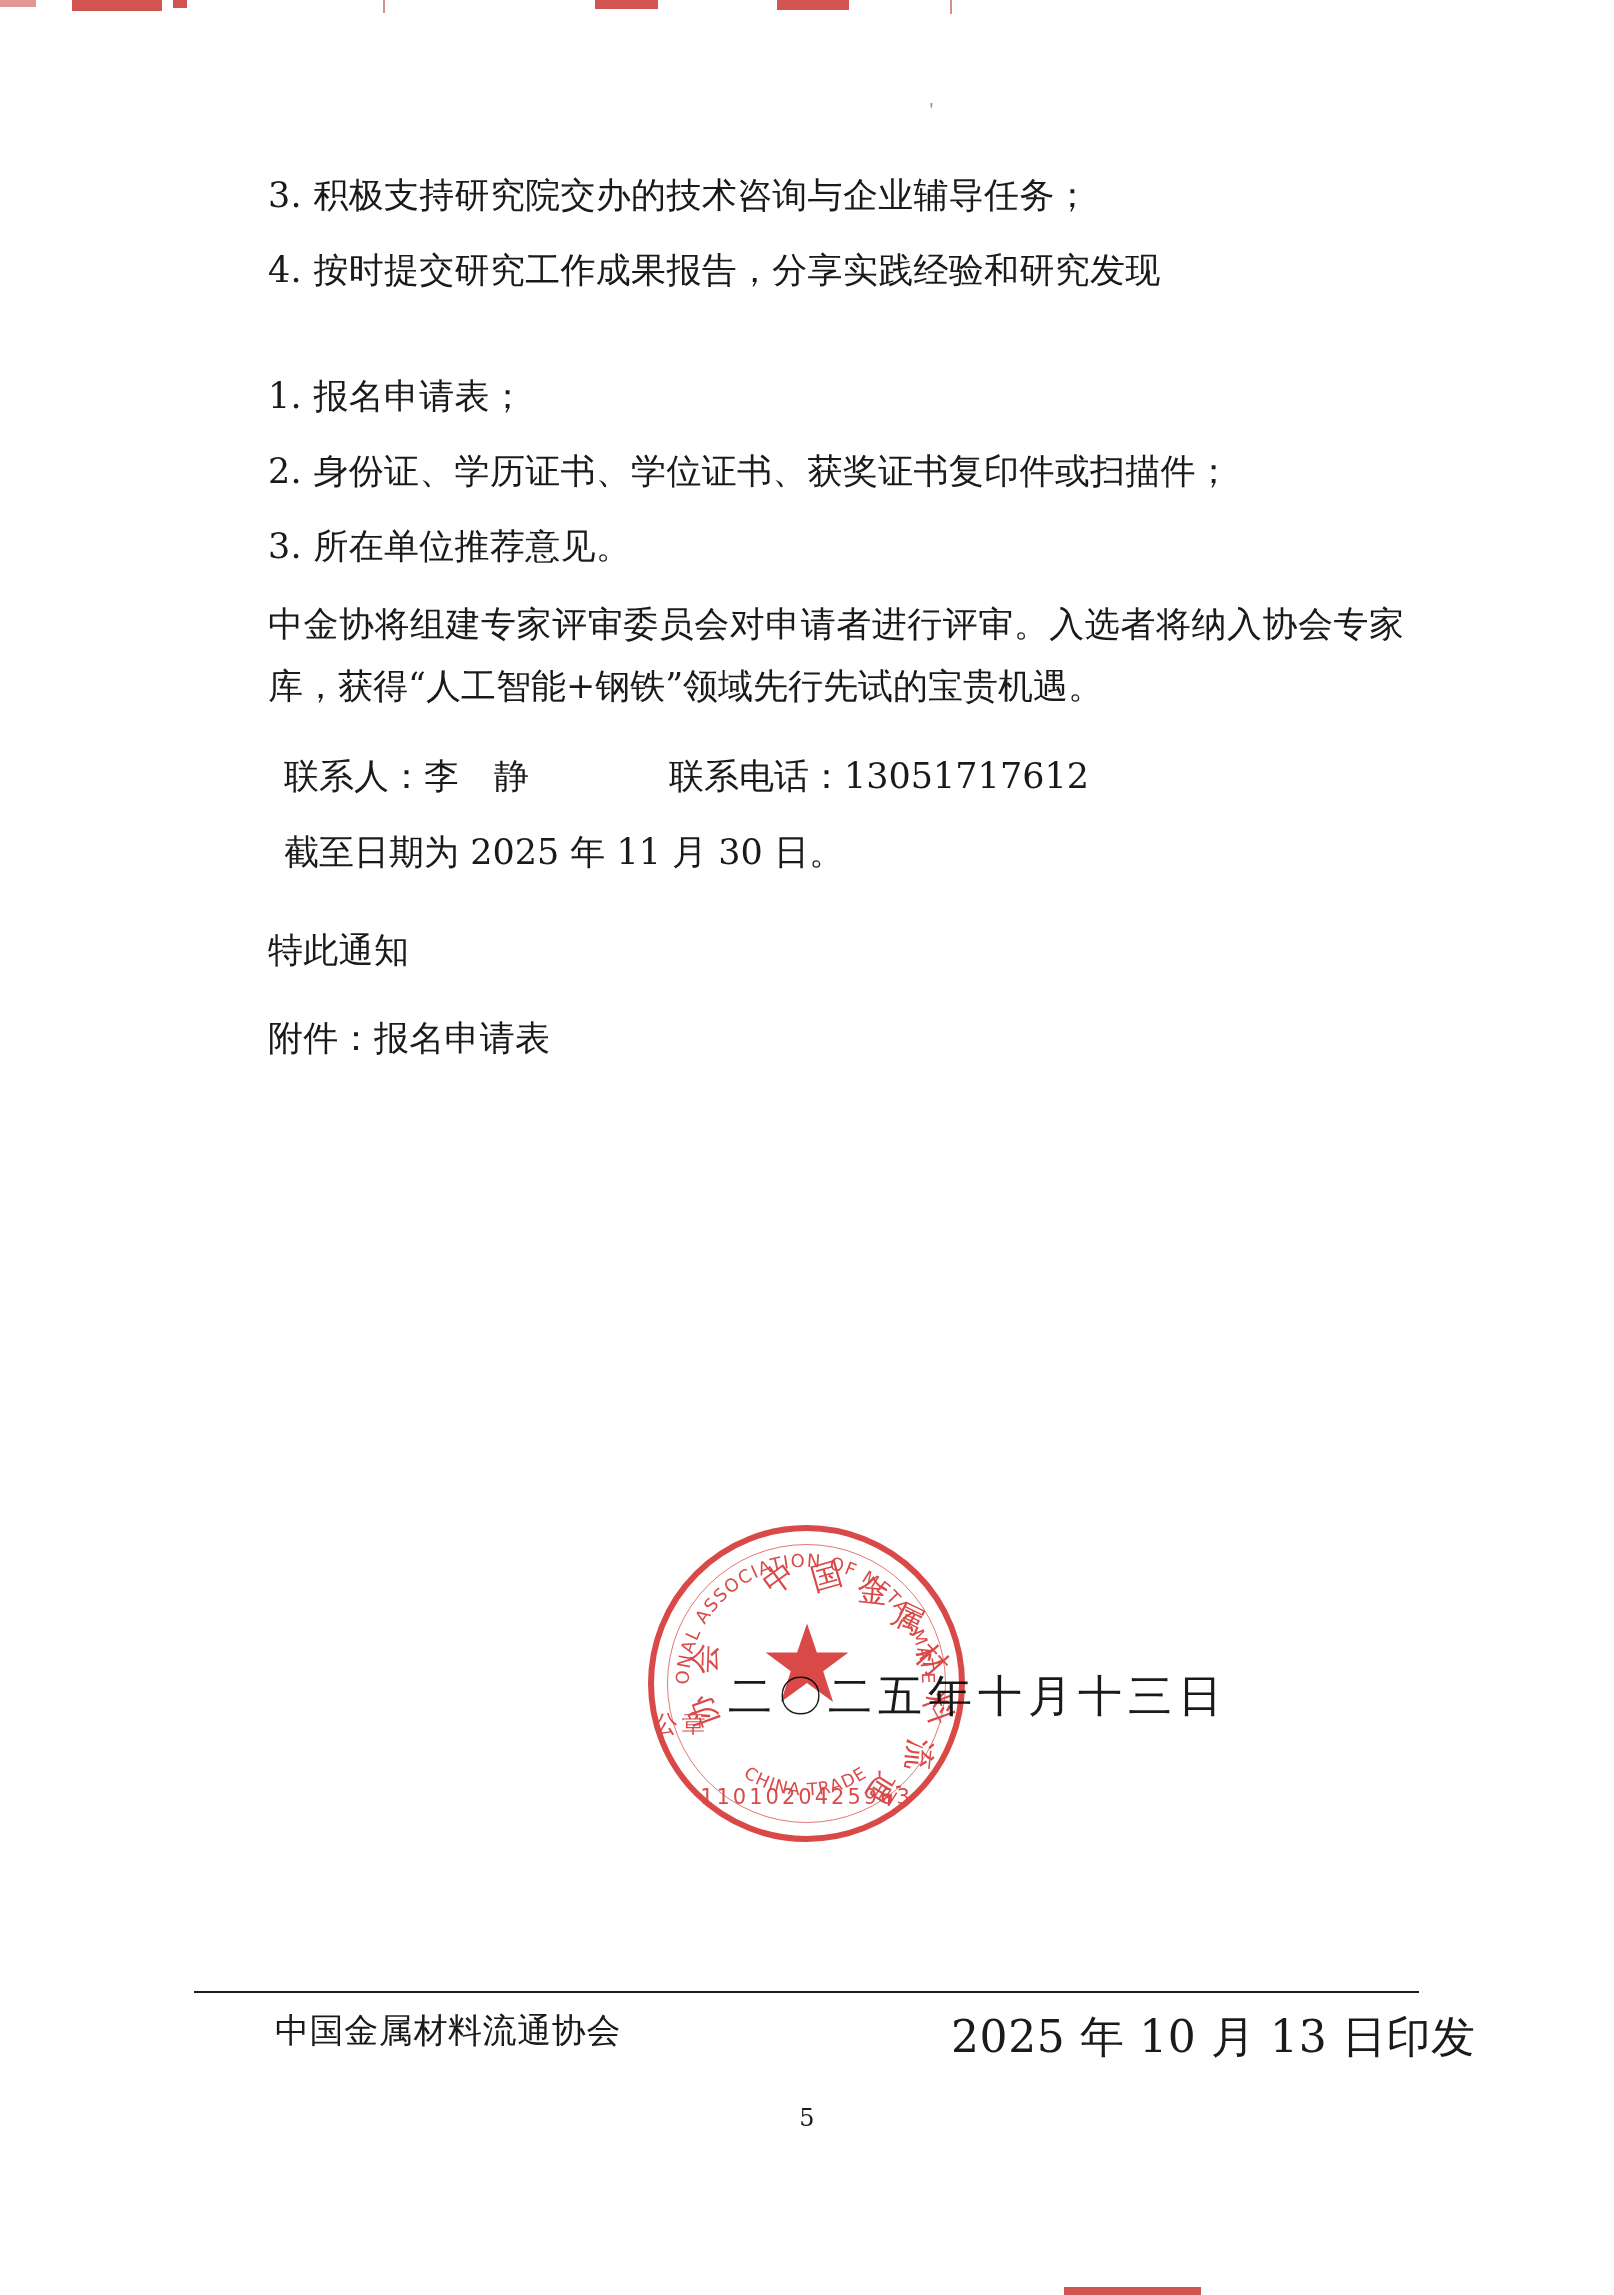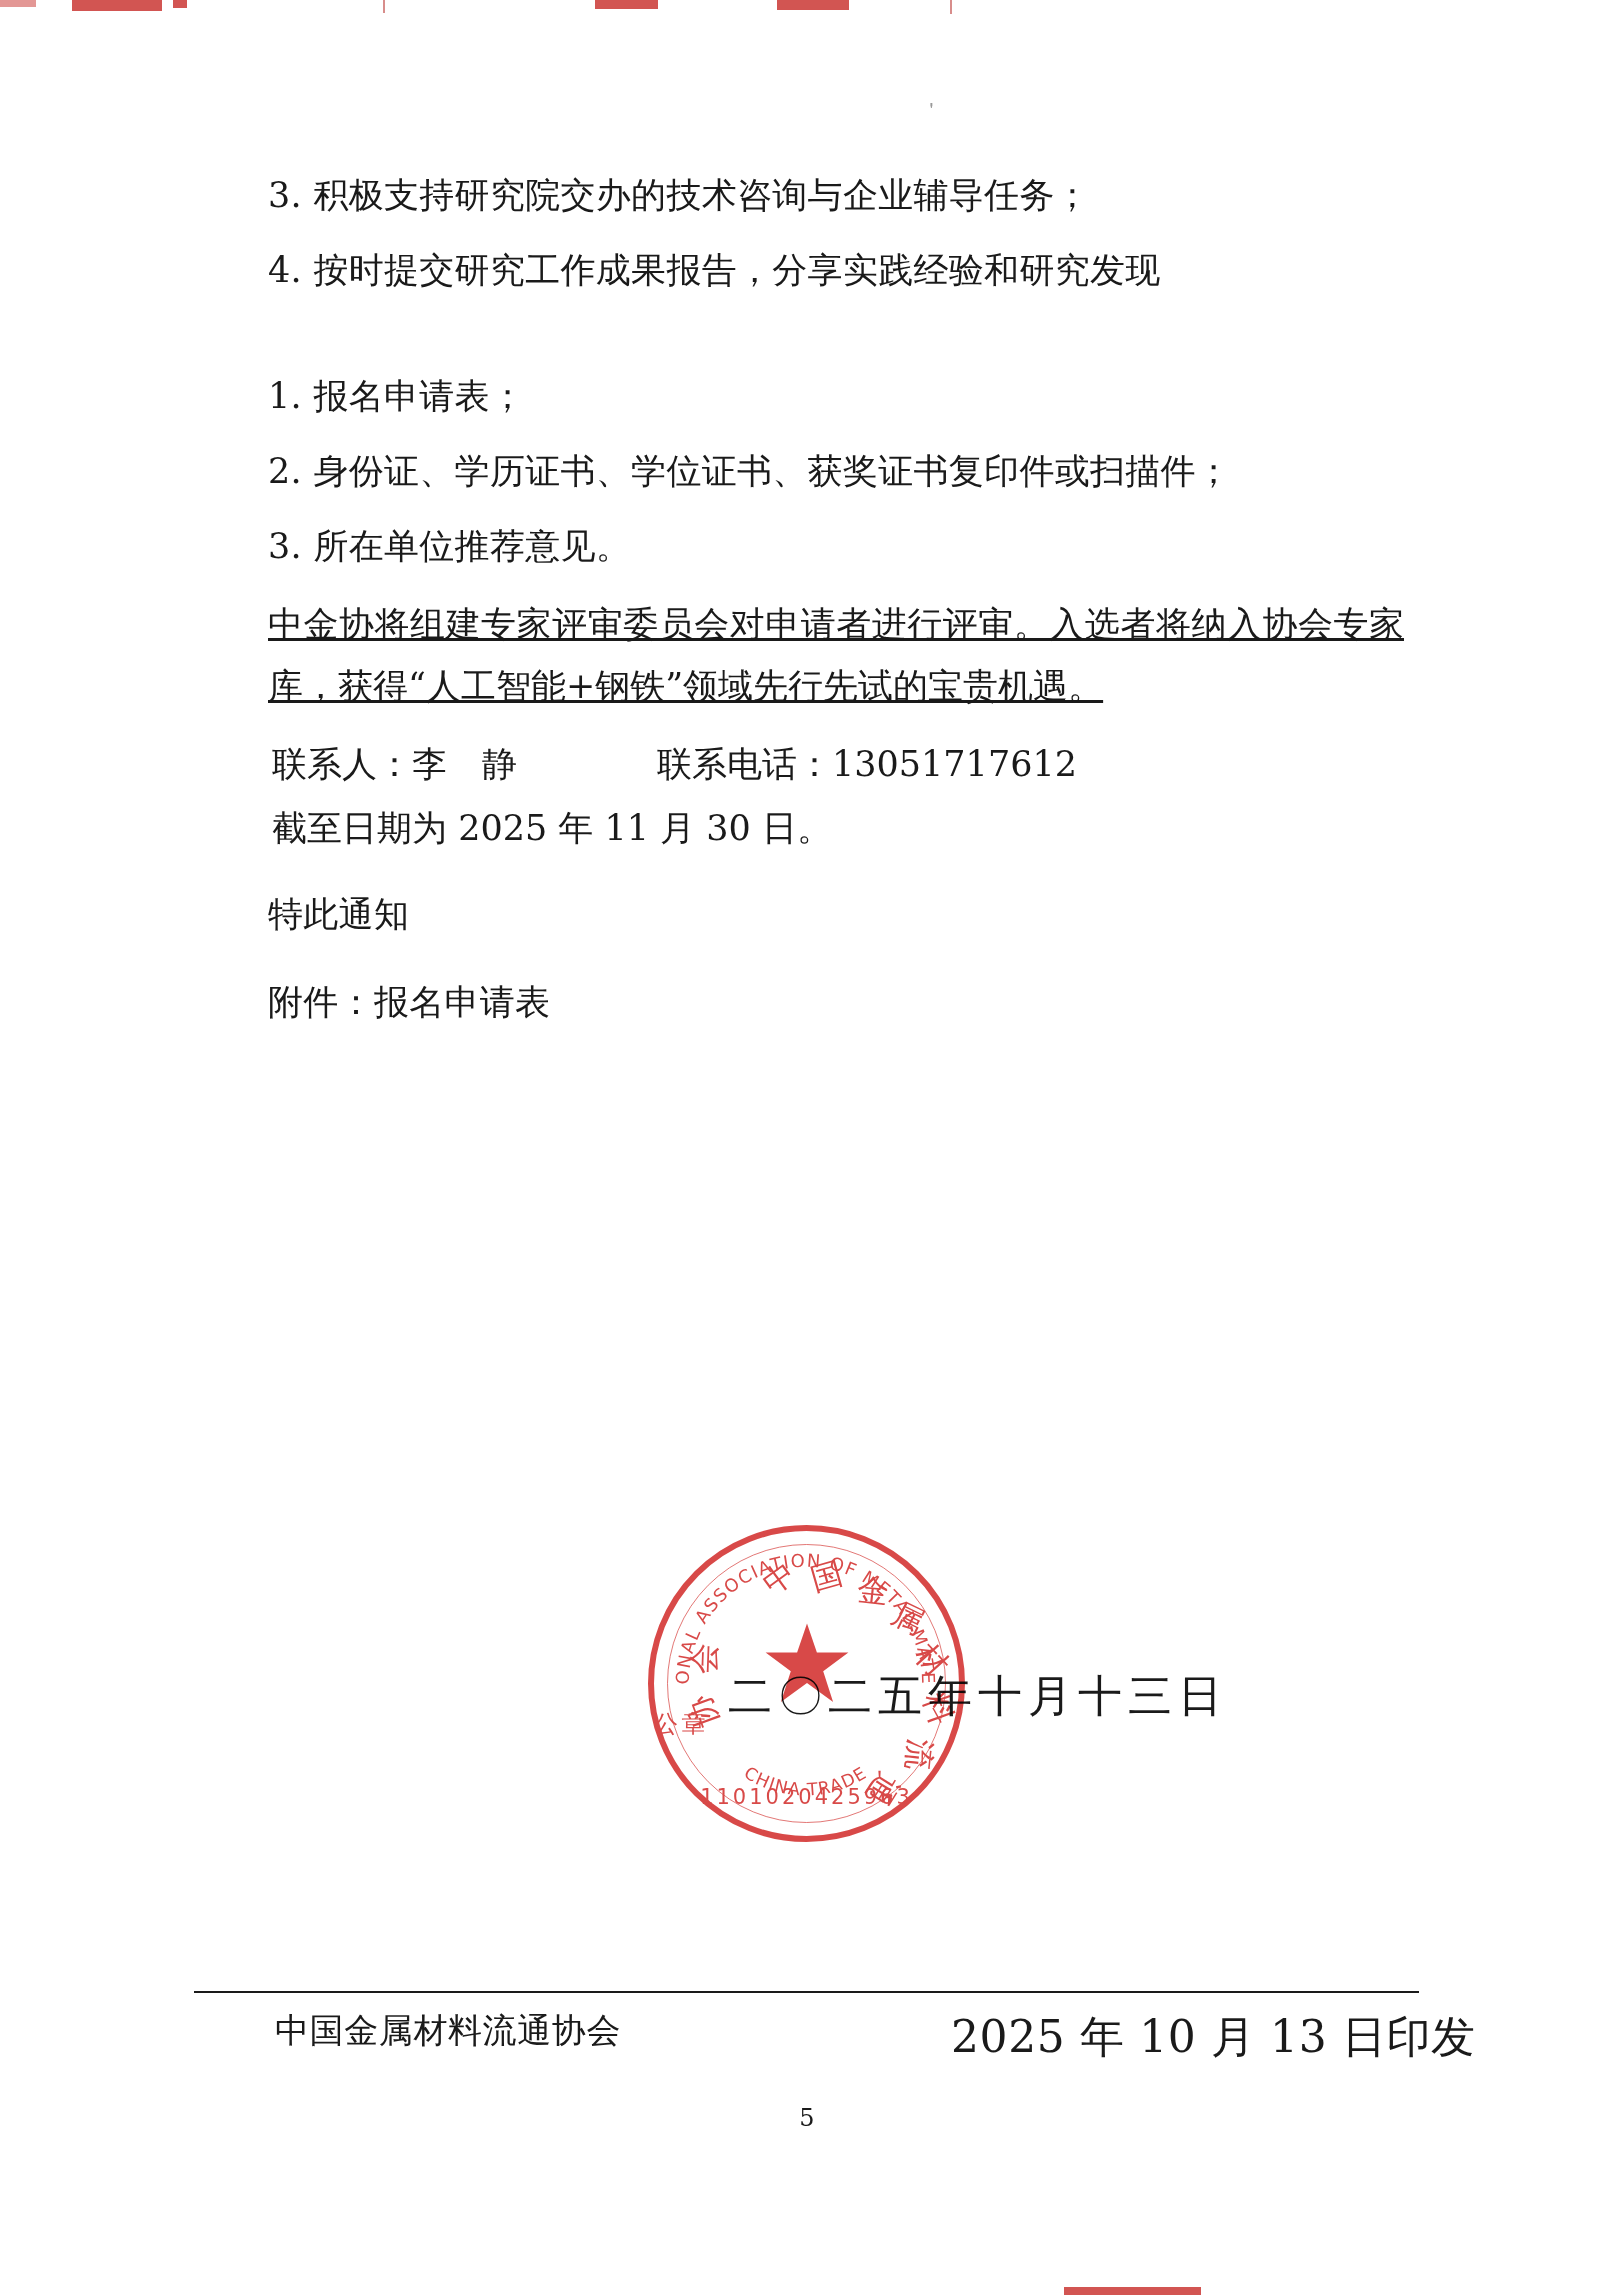--- a/index.html
+++ b/index.html
@@ -59,27 +59,26 @@
   }
   .spacer-lg { height: 51px; }
   .spacer-md { height: 24px; }
   .spacer-sm { height: 13px; }
 
   .para-block {
     font-size: 35px;
     line-height: 62px;
     margin: 0;
     text-align: justify;
-    text-decoration: underline;
   }
 
   .contact-row {
     font-size: 35px;
     line-height: 60px;
-    margin: 4px;
+    margin: 16px;
     white-space: pre;
   }
 
   
   .seal-area {
     position: absolute;
     left: 268px;
     top: 1518px;
     width: 1136px;
     height: 335px;

